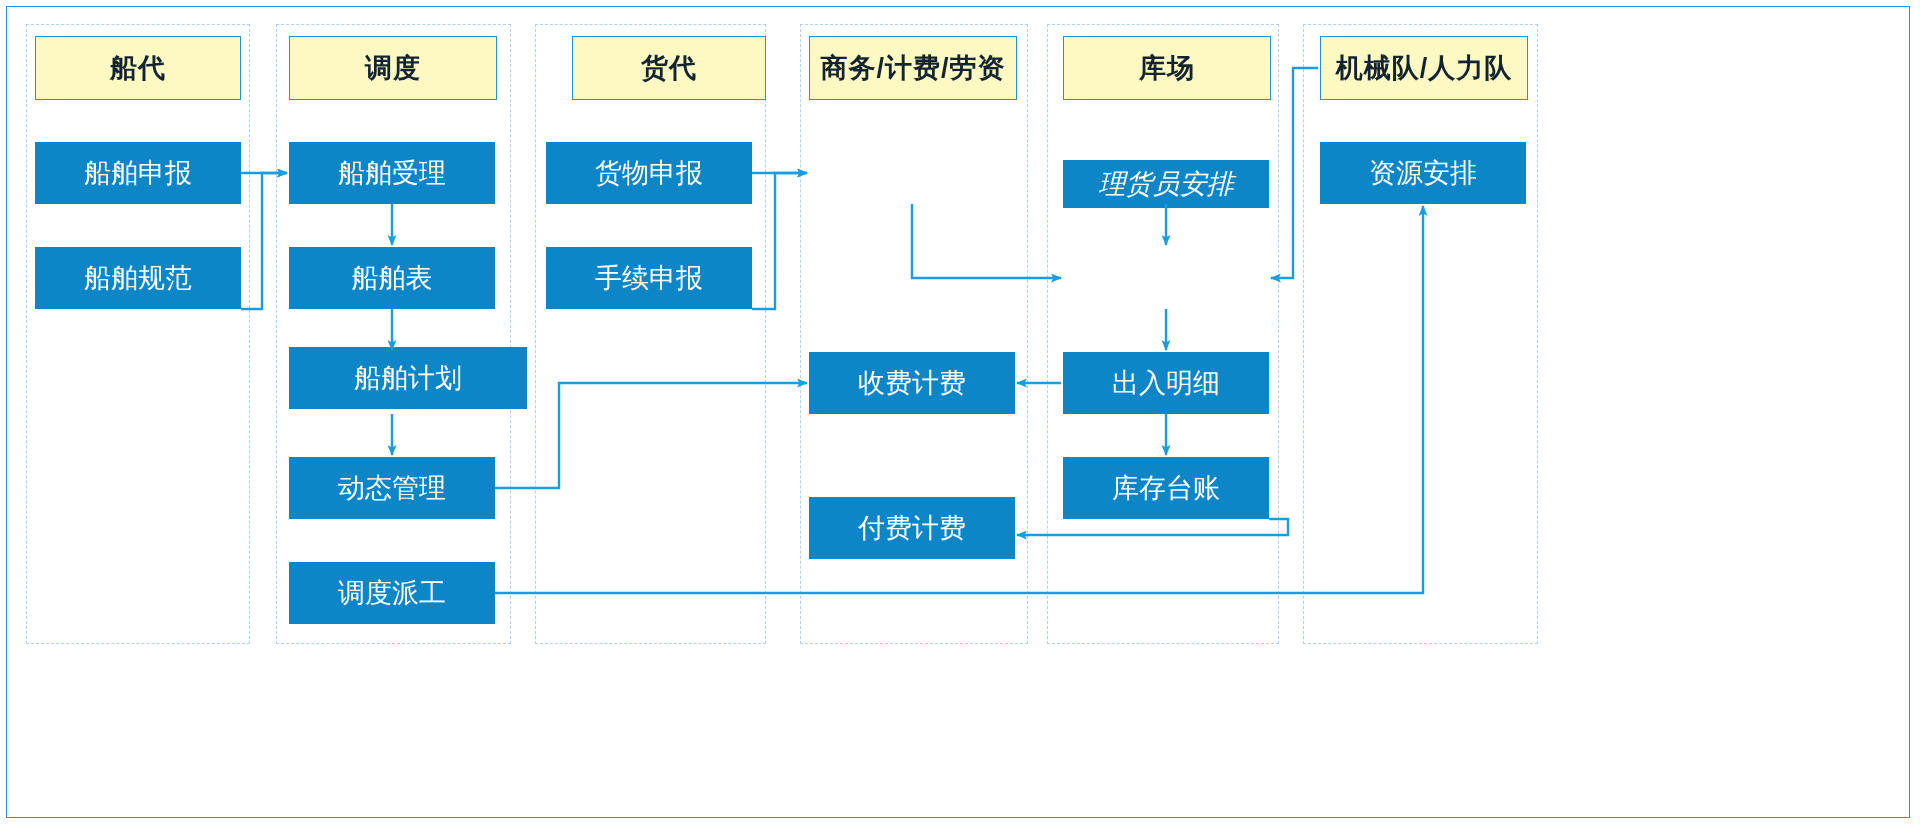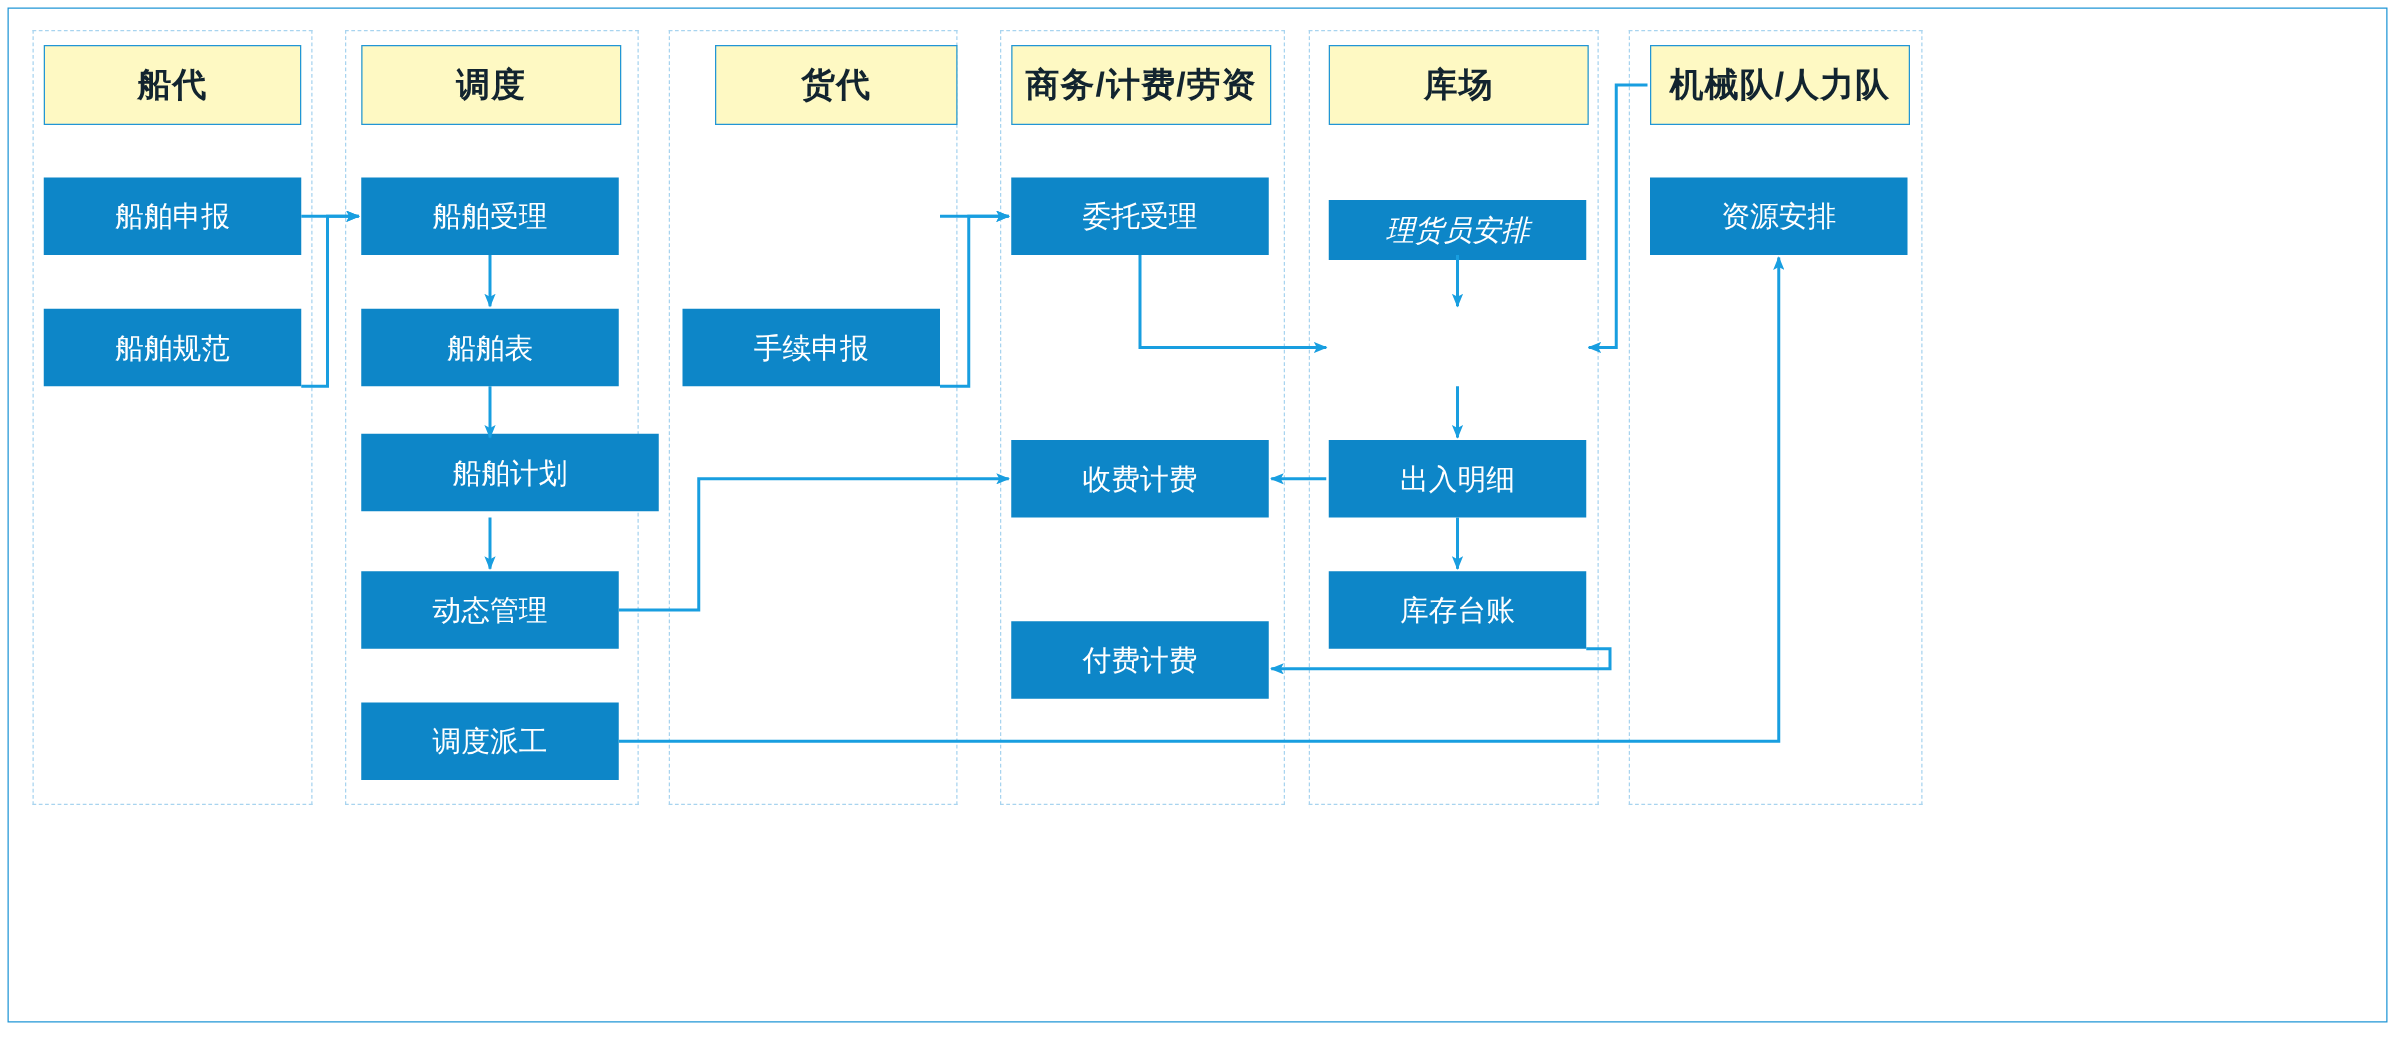--- a/index.html
+++ b/index.html
@@ -40,21 +40,21 @@
     white-space:nowrap;
   }
 
   
   .node{
     position:absolute;
     background:#0d86c8;
     box-sizing:border-box;
     display:flex;align-items:center;justify-content:center;
     color:#ffffff;
-    font-size:23px;
+    font-size:27px;
     white-space:nowrap;
   }
 
   
   #wires{position:absolute;left:0;top:0;width:1920px;height:830px;pointer-events:none;}
   .wire{fill:none;stroke:#189ee0;stroke-width:2.4;}
   .wirehead{fill:#189ee0;}
 </style>
 </head>
 <body>
@@ -105,27 +105,27 @@
   <div class="node" style="left:289px; top:347px; width:238px; height:62px;">
     <span>船舶计划</span>
   </div>
   <div class="node" style="left:289px; top:457px; width:206px; height:62px;">
     <span>动态管理</span>
   </div>
   <div class="node" style="left:289px; top:562px; width:206px; height:62px;">
     <span>调度派工</span>
   </div>
 
+  <div class="node" style="left:546px; top:142px; width:206px; height:62px;">
+    <span>货物申报</span>
+  </div>
   <div class="node" style="left:546px; top:247px; width:206px; height:62px;">
     <span>手续申报</span>
   </div>
 
-  <div class="node" style="left:809px; top:142px; width:206px; height:62px;">
-    <span>委托受理</span>
-  </div>
   <div class="node" style="left:809px; top:352px; width:206px; height:62px;">
     <span>收费计费</span>
   </div>
   <div class="node" style="left:809px; top:497px; width:206px; height:62px;">
     <span>付费计费</span>
   </div>
 
   <div class="node" style="left:1063px; top:160px; width:206px; height:48px;font-style:italic;">
     <span>理货员安排</span>
   </div>

